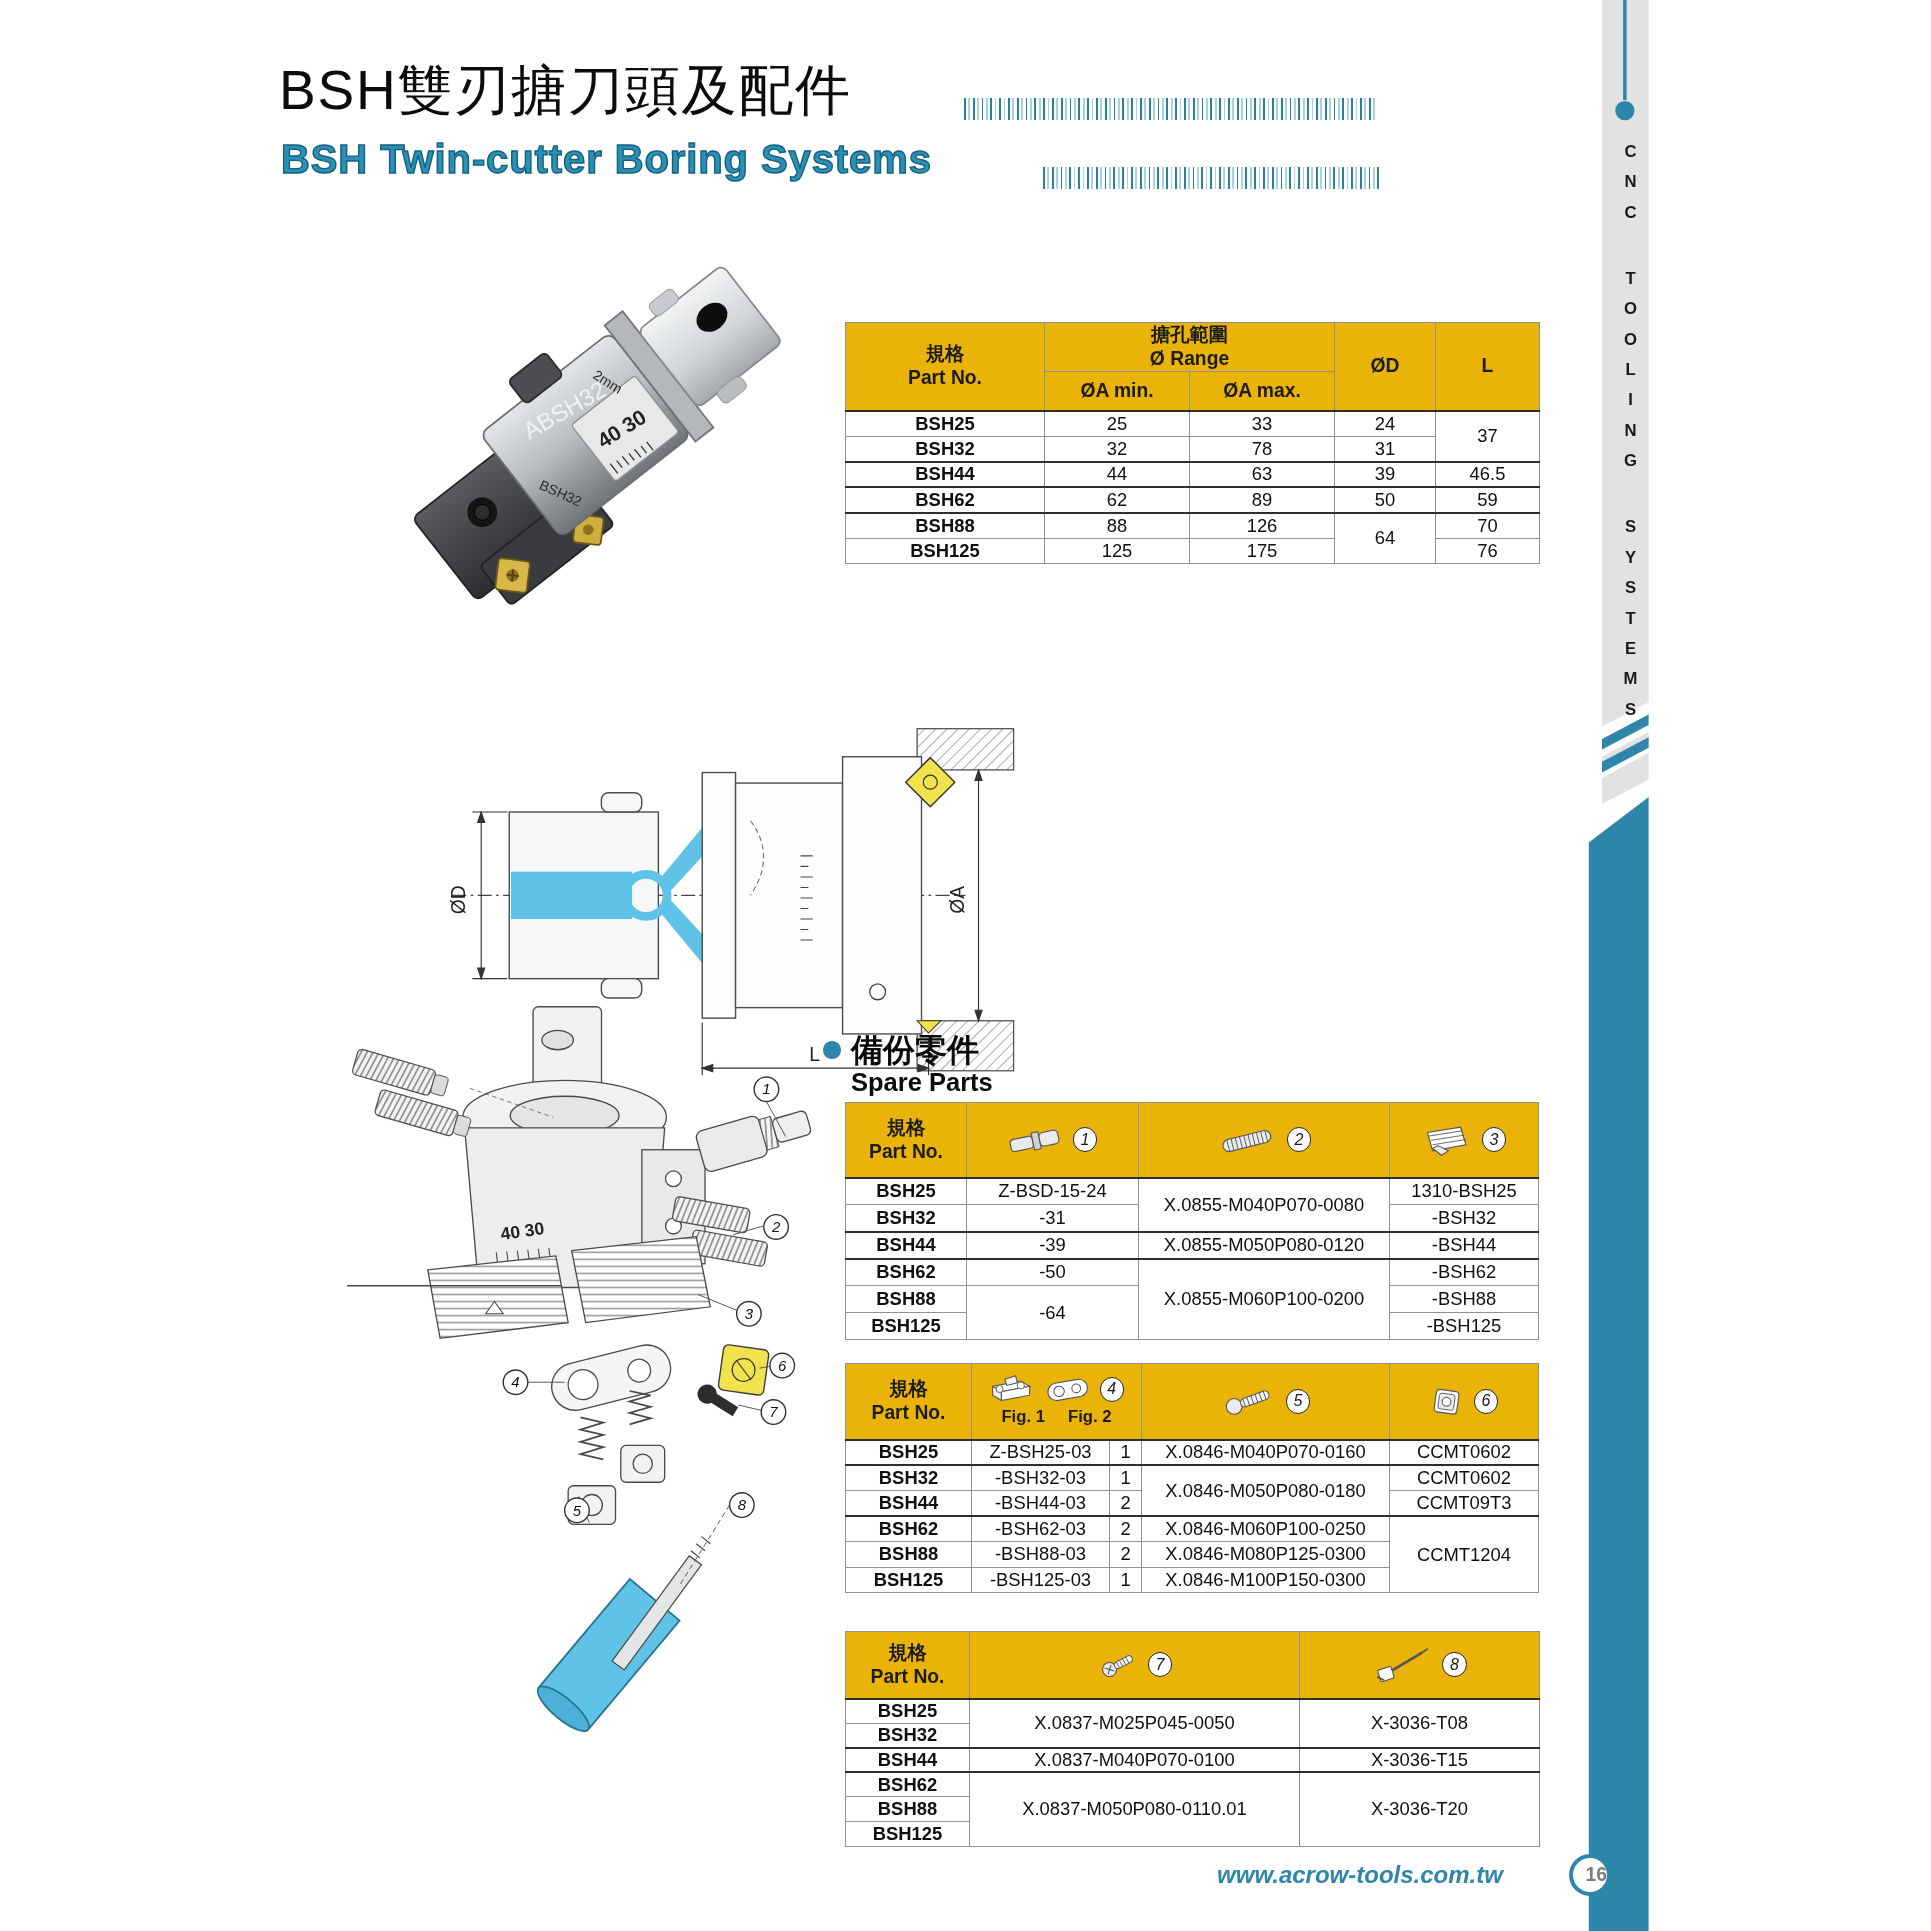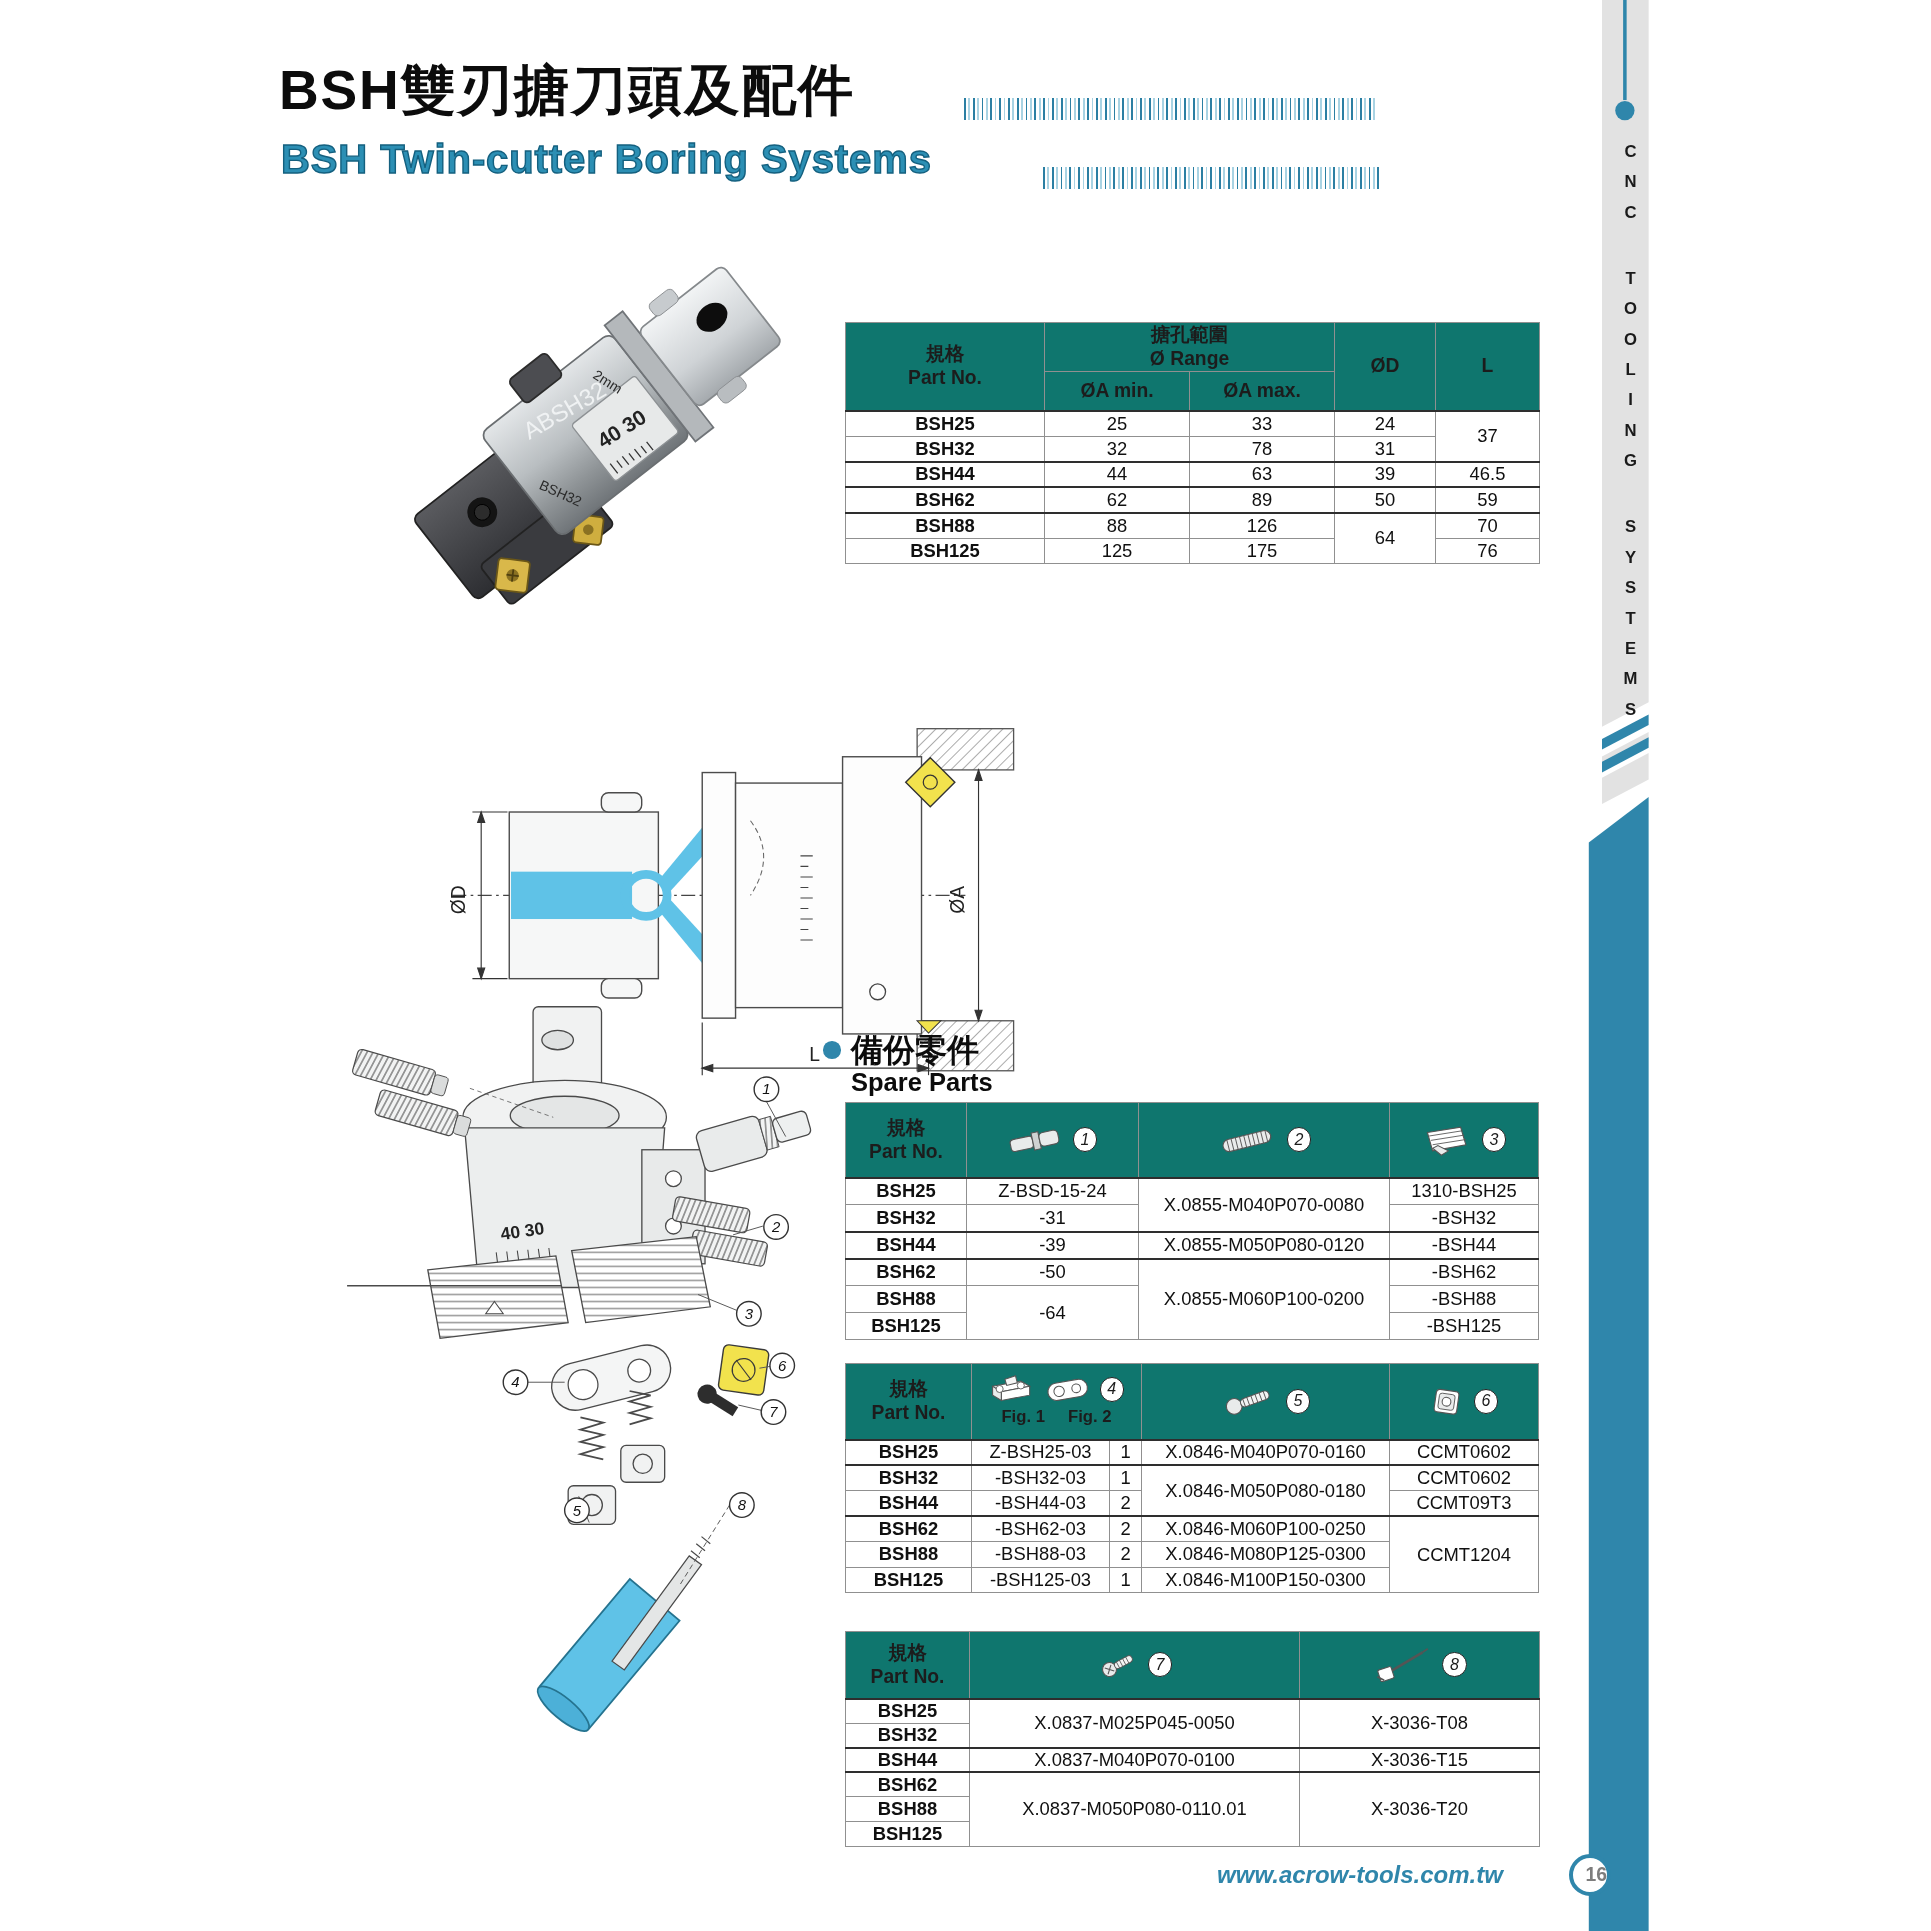--- a/index.html
+++ b/index.html
@@ -4,21 +4,21 @@
 <style>
   html,body{margin:0;padding:0;}
   body{
     width:1931px;height:1931px;position:relative;background:#ffffff;
     font-family:"Liberation Sans","DejaVu Sans",sans-serif;color:#111;overflow:hidden;
   }
   [data-name]{box-sizing:border-box;}
 
   
   .page-title{
-    position:absolute;left:279px;top:54px;font-size:55px;font-weight:700;
+    position:absolute;left:279px;top:54px;font-size:55px;font-weight:400;
     color:#0c0c0c;letter-spacing:1.8px;white-space:nowrap;
   }
   .page-subtitle{
     position:absolute;left:281px;top:137px;font-size:40px;font-weight:800;
     color:#2c8fb4;-webkit-text-stroke:1.4px #14607f;letter-spacing:0.9px;white-space:nowrap;
   }
   .hatchband{
     position:absolute;height:22px;
     background-image:repeating-linear-gradient(90deg,
       #2b7fa3 0px,#2b7fa3 1.8px,transparent 1.8px,transparent 4.4px,
@@ -29,21 +29,21 @@
 
   
   table.cat{
     position:absolute;border-collapse:collapse;table-layout:fixed;background:#fff;
     border:1.3px solid #777;
   }
   table.cat th,table.cat td{
     border:0.9px solid #909090;text-align:center;vertical-align:middle;padding:0 1.8px;
     overflow:hidden;white-space:nowrap;
   }
-  table.cat thead th{background:#0f766e;font-size:19.3px;font-weight:bold;color:#1c1c1c;line-height:1.25;}
+  table.cat thead th{background:#eab308;font-size:19.3px;font-weight:bold;color:#1c1c1c;line-height:1.25;}
   table.cat tbody td{font-size:18.4px;color:#101010;}
   table.cat tbody td.part{font-weight:bold;}
   table.cat tbody tr:first-child td{border-top:2.6px solid #2e2e2e;}
   table.cat tbody tr.sep td{border-top:2.2px solid #2e2e2e;}
   table.t1 tbody td{height:25.5px;}
   table.s1 tbody td{height:27px;}
   table.s2 tbody td{height:25.5px;}
   table.s3 tbody td{height:24.6px;}
   .hdr-sub{font-size:17.6px;font-weight:bold;}
   .hdr-icons{display:flex;align-items:center;justify-content:center;gap:8.8px;}

